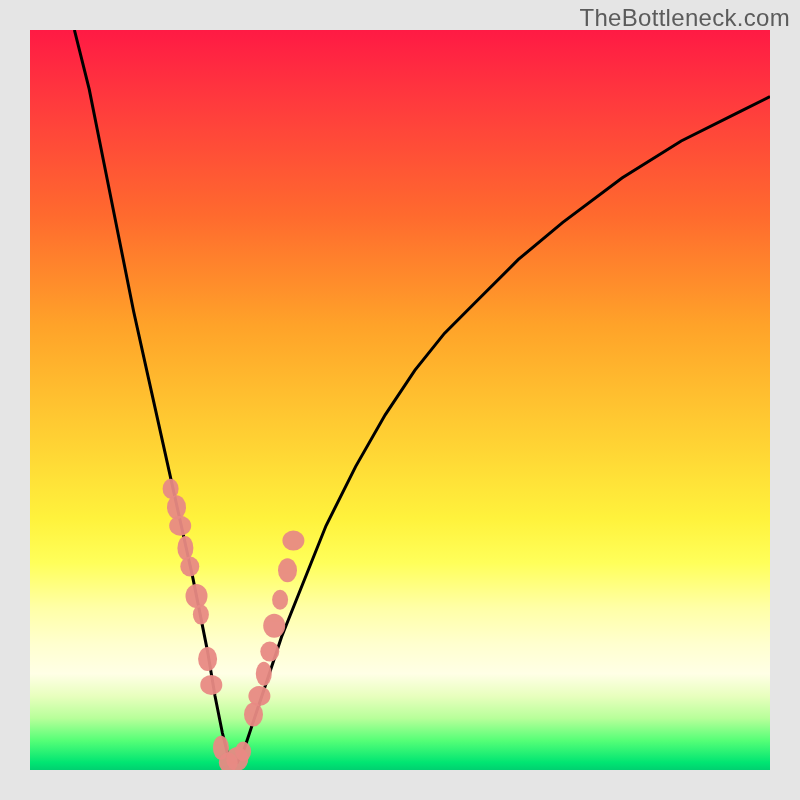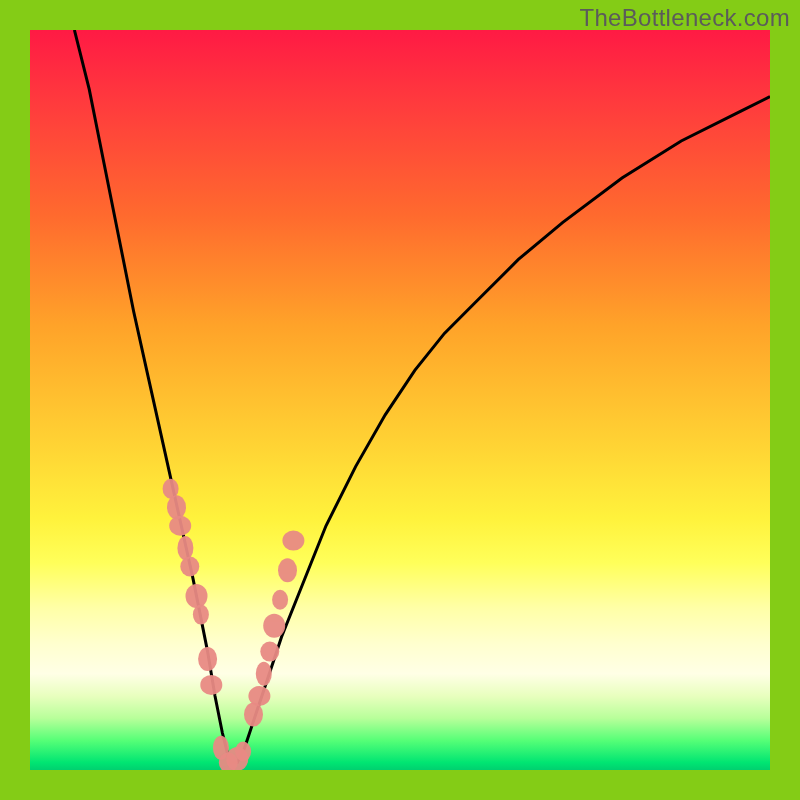--- a/index.html
+++ b/index.html
@@ -10,21 +10,21 @@
     overflow: hidden;
     background: #000;
     font-family: Arial, Helvetica, sans-serif;
   }
   .frame {
     position: absolute;
     left: 0;
     top: 0;
     width: 800px;
     height: 800px;
-    background: #84cc16;
+    background: #e5e5e5;
   }
   .plot {
     position: absolute;
     left: 30px;
     top: 30px;
     width: 740px;
     height: 740px;
     background: linear-gradient(
       to bottom,
       #ff1a44 0%,

